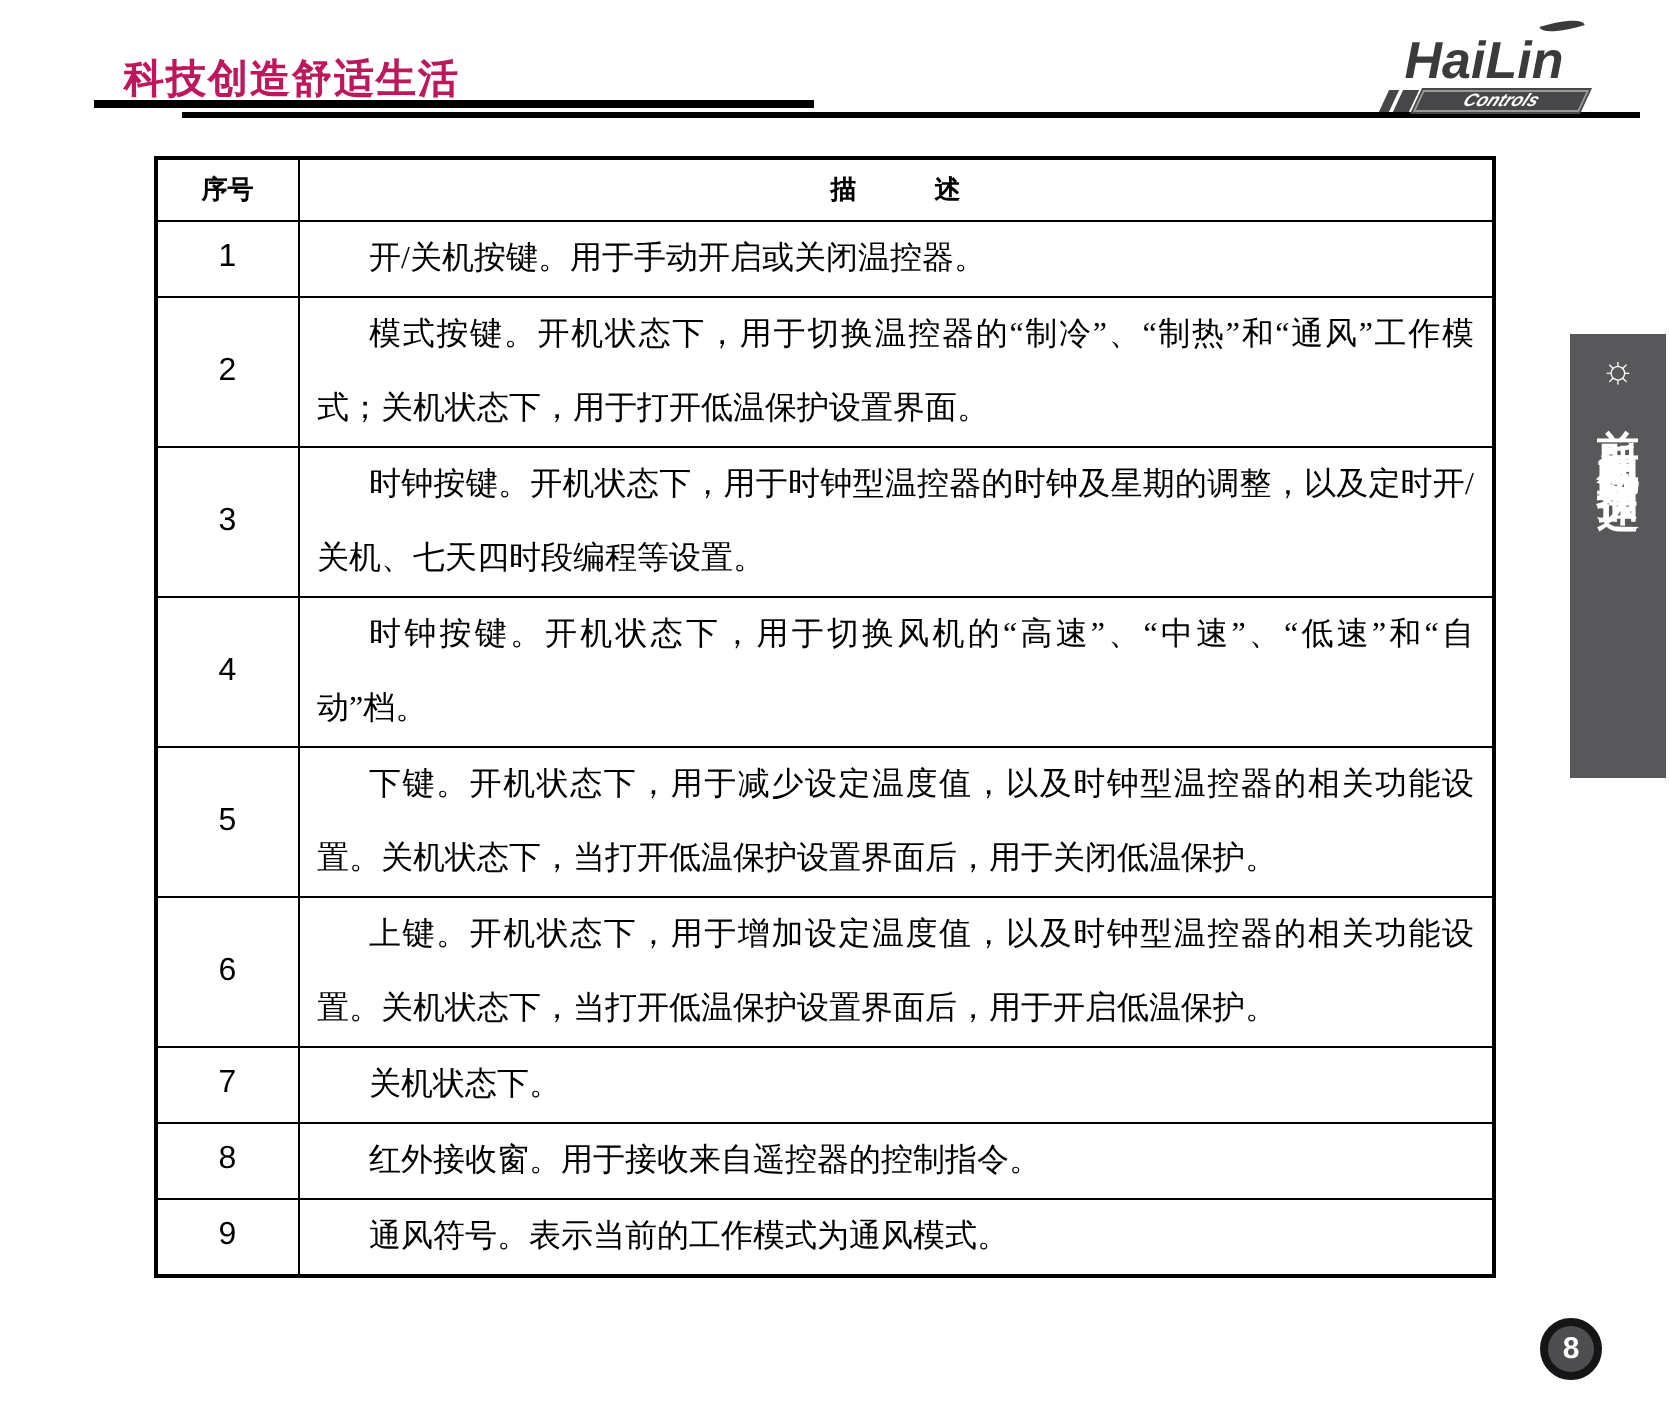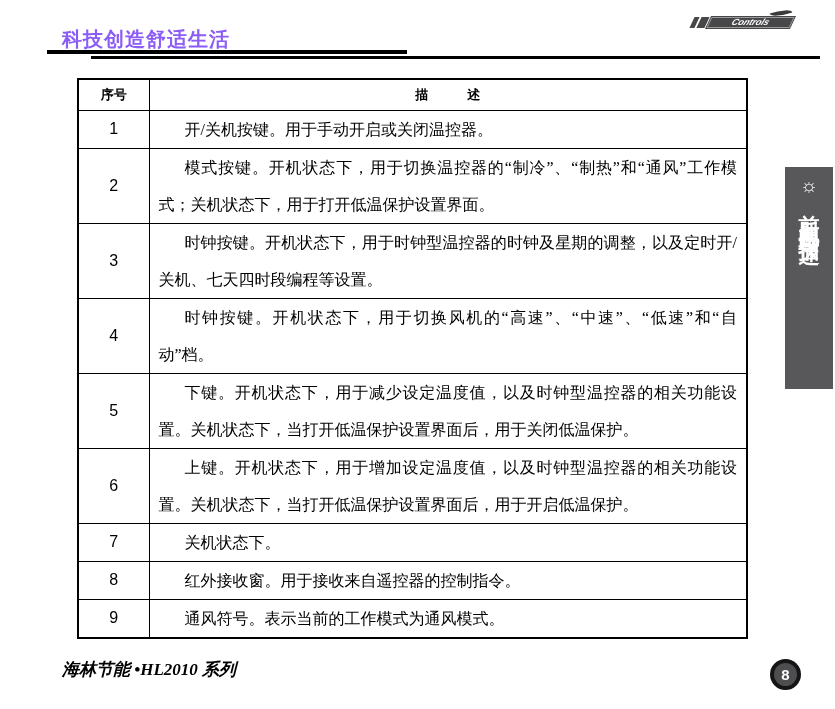--- a/index.html
+++ b/index.html
@@ -9,21 +9,21 @@
     width: 835px; height: 709px;
     background: #ffffff;
     overflow: hidden;
     font-family: "Liberation Serif", "DejaVu Serif", serif;
     color: #000;
   }
   
   .slogan {
     position: absolute; left: 62px; top: 26px;
     font-family: "Liberation Sans", "DejaVu Sans", sans-serif;
-    font-size: 20px; font-weight: 900; letter-spacing: 1px; color: #8b5cf6;
+    font-size: 20px; font-weight: 900; letter-spacing: 1px; color: #be185d;
   }
   .rule-a { position: absolute; left: 47px; top: 50px; width: 360px; height: 4px; background: #000; }
   .rule-b { position: absolute; left: 91px; top: 56px; width: 729px; height: 3px; background: #000; }
 
   .logo { position: absolute; left: 692px; top: 16px; width: 100px; }
   .logo .brand {
     font-family: "Liberation Sans", "DejaVu Sans", sans-serif;
     font-style: italic; font-weight: 900; font-size: 26px; line-height: 28px;
     color: #3b3b3d; letter-spacing: 0px; text-align: center;
   }
@@ -99,20 +99,21 @@
 <body>
 
 <div class="page">
 
   <div class="slogan">科技创造舒适生活</div>
   <div class="rule-a"></div>
   <div class="rule-b"></div>
 
   <div class="logo">
     <span class="leaf"></span>
+    <div class="brand">HaiLin</div>
     <div class="controls-bar">
       <span class="bar"></span>
       <span class="bar wide"></span>
       <span class="controls-text">Controls</span>
     </div>
   </div>
 
   <table class="desc-table">
     <colgroup>
         <col class="c-no">
@@ -170,16 +171,15 @@
     <td class="col-desc">通风符号。表示当前的工作模式为通风模式。</td>
   </tr>
 </tbody>
   </table>
 
   <div class="side-tab">
     <span class="tab-icon">☼</span>
     <span class="tab-label">前后视图与描述</span>
   </div>
 
-  <div class="series">海林节能 •HL2010 系列</div>
   <div class="page-badge">8</div>
 
 </div>
 
 </body></html>

